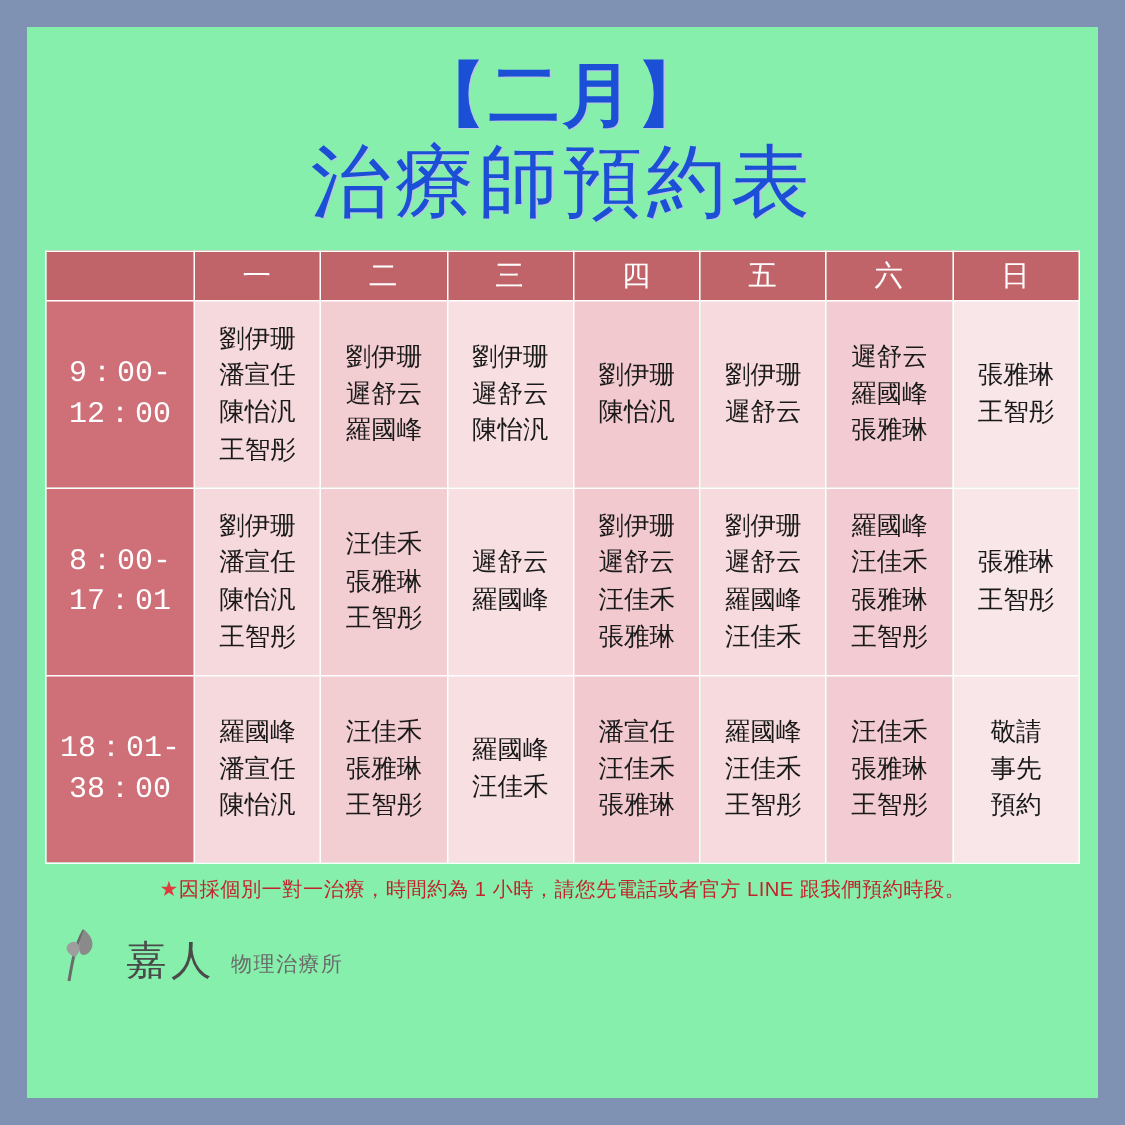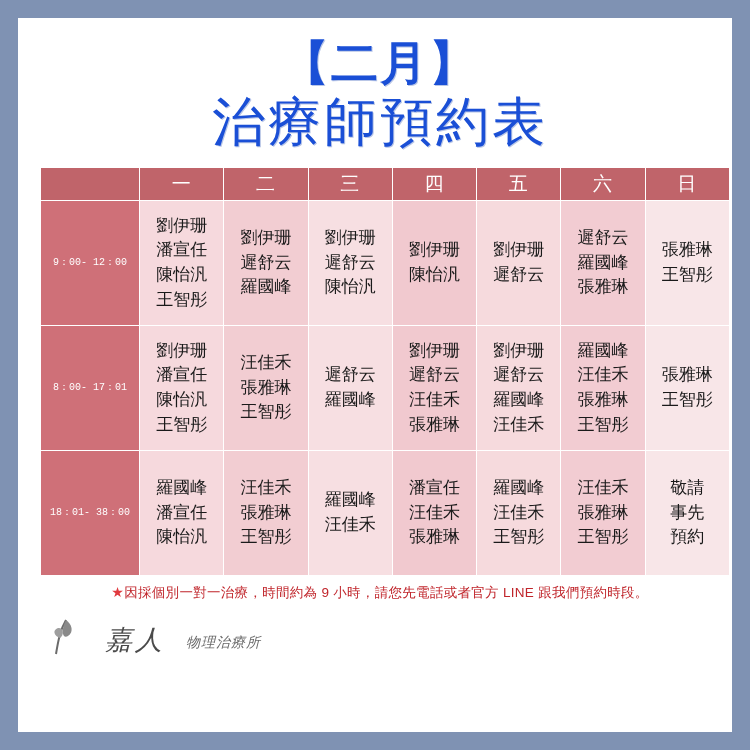--- a/index.html
+++ b/index.html
@@ -12,23 +12,22 @@
     background: #7f92b3;
     font-family: "Liberation Sans", sans-serif;
     overflow: hidden;
   }
   .poster {
     position: absolute;
     left: 18px;
     top: 18px;
     width: 714px;
     height: 714px;
-    background: #ffffff;
+    background: #86efac;
     box-sizing: border-box;
-    padding-left: 10px;
   }
   .title-block {
     text-align: center;
     padding-top: 18px;
   }
   .title-line1 {
     color: #1a4fd6;
     font-size: 47px;
     font-weight: bold;
     letter-spacing: 2px;
@@ -65,21 +64,21 @@
     height: 30px;
     letter-spacing: 1px;
   }
   thead th.corner {
     background: #c0646a;
     width: 96px;
   }
   tbody td.timecell {
     background: #cf7078;
     color: #ffffff;
-    font-size: 10px;
+    font-size: 20px;
     font-family: "Liberation Mono", monospace;
     line-height: 1.35;
     width: 96px;
     letter-spacing: 0px;
   }
   tbody td.slot {
     font-size: 17px;
     color: #1a1a1a;
     line-height: 1.45;
     padding: 6px 2px;
@@ -98,22 +97,21 @@
     color: #c0252b;
     font-size: 13.5px;
     letter-spacing: 0.3px;
   }
   .note .star { color: #e03a3f; font-size: 14px; }
   .footer {
     margin-top: 10px;
     padding-left: 22px;
     display: flex;
     align-items: flex-end;
-    gap: 21px;
-    font-style: italic;
+    gap: 10px;
   }
   .logo-mark {
     width: 34px;
     height: 44px;
     position: relative;
   }
   .brand-cn {
     color: #4a4a4a;
     font-size: 27px;
     font-family: "Liberation Serif", serif;
@@ -277,21 +275,21 @@
             <span>敬請</span>
             <span>事先</span>
             <span>預約</span>
           </td>
         </tr>
       </tbody>
     </table>
   </div>
 
   <div class="note">
-    <span class="star">★</span><span>因採個別一對一治療，時間約為 9 小時，請您先電話或者官方 LINE 跟我們預約時段。</span>
+    <span class="star">★</span><span>因採個別一對一治療，時間約為 1 小時，請您先電話或者官方 LINE 跟我們預約時段。</span>
   </div>
 
   <div class="footer">
     <div class="logo-mark">
       <svg width="34" height="44" viewBox="0 0 34 44" aria-hidden="true">
         <path d="M6 42 C8 30 10 18 16 8" stroke="#6b6b6b" stroke-width="2" fill="none"></path>
         <path d="M16 8 C22 12 24 20 18 24 C13 27 10 20 16 8 Z" fill="#8a8a8a"></path>
         <path d="M10 26 C4 24 2 18 8 16 C13 15 15 22 10 26 Z" fill="#9e9e9e"></path>
       </svg>
     </div>

